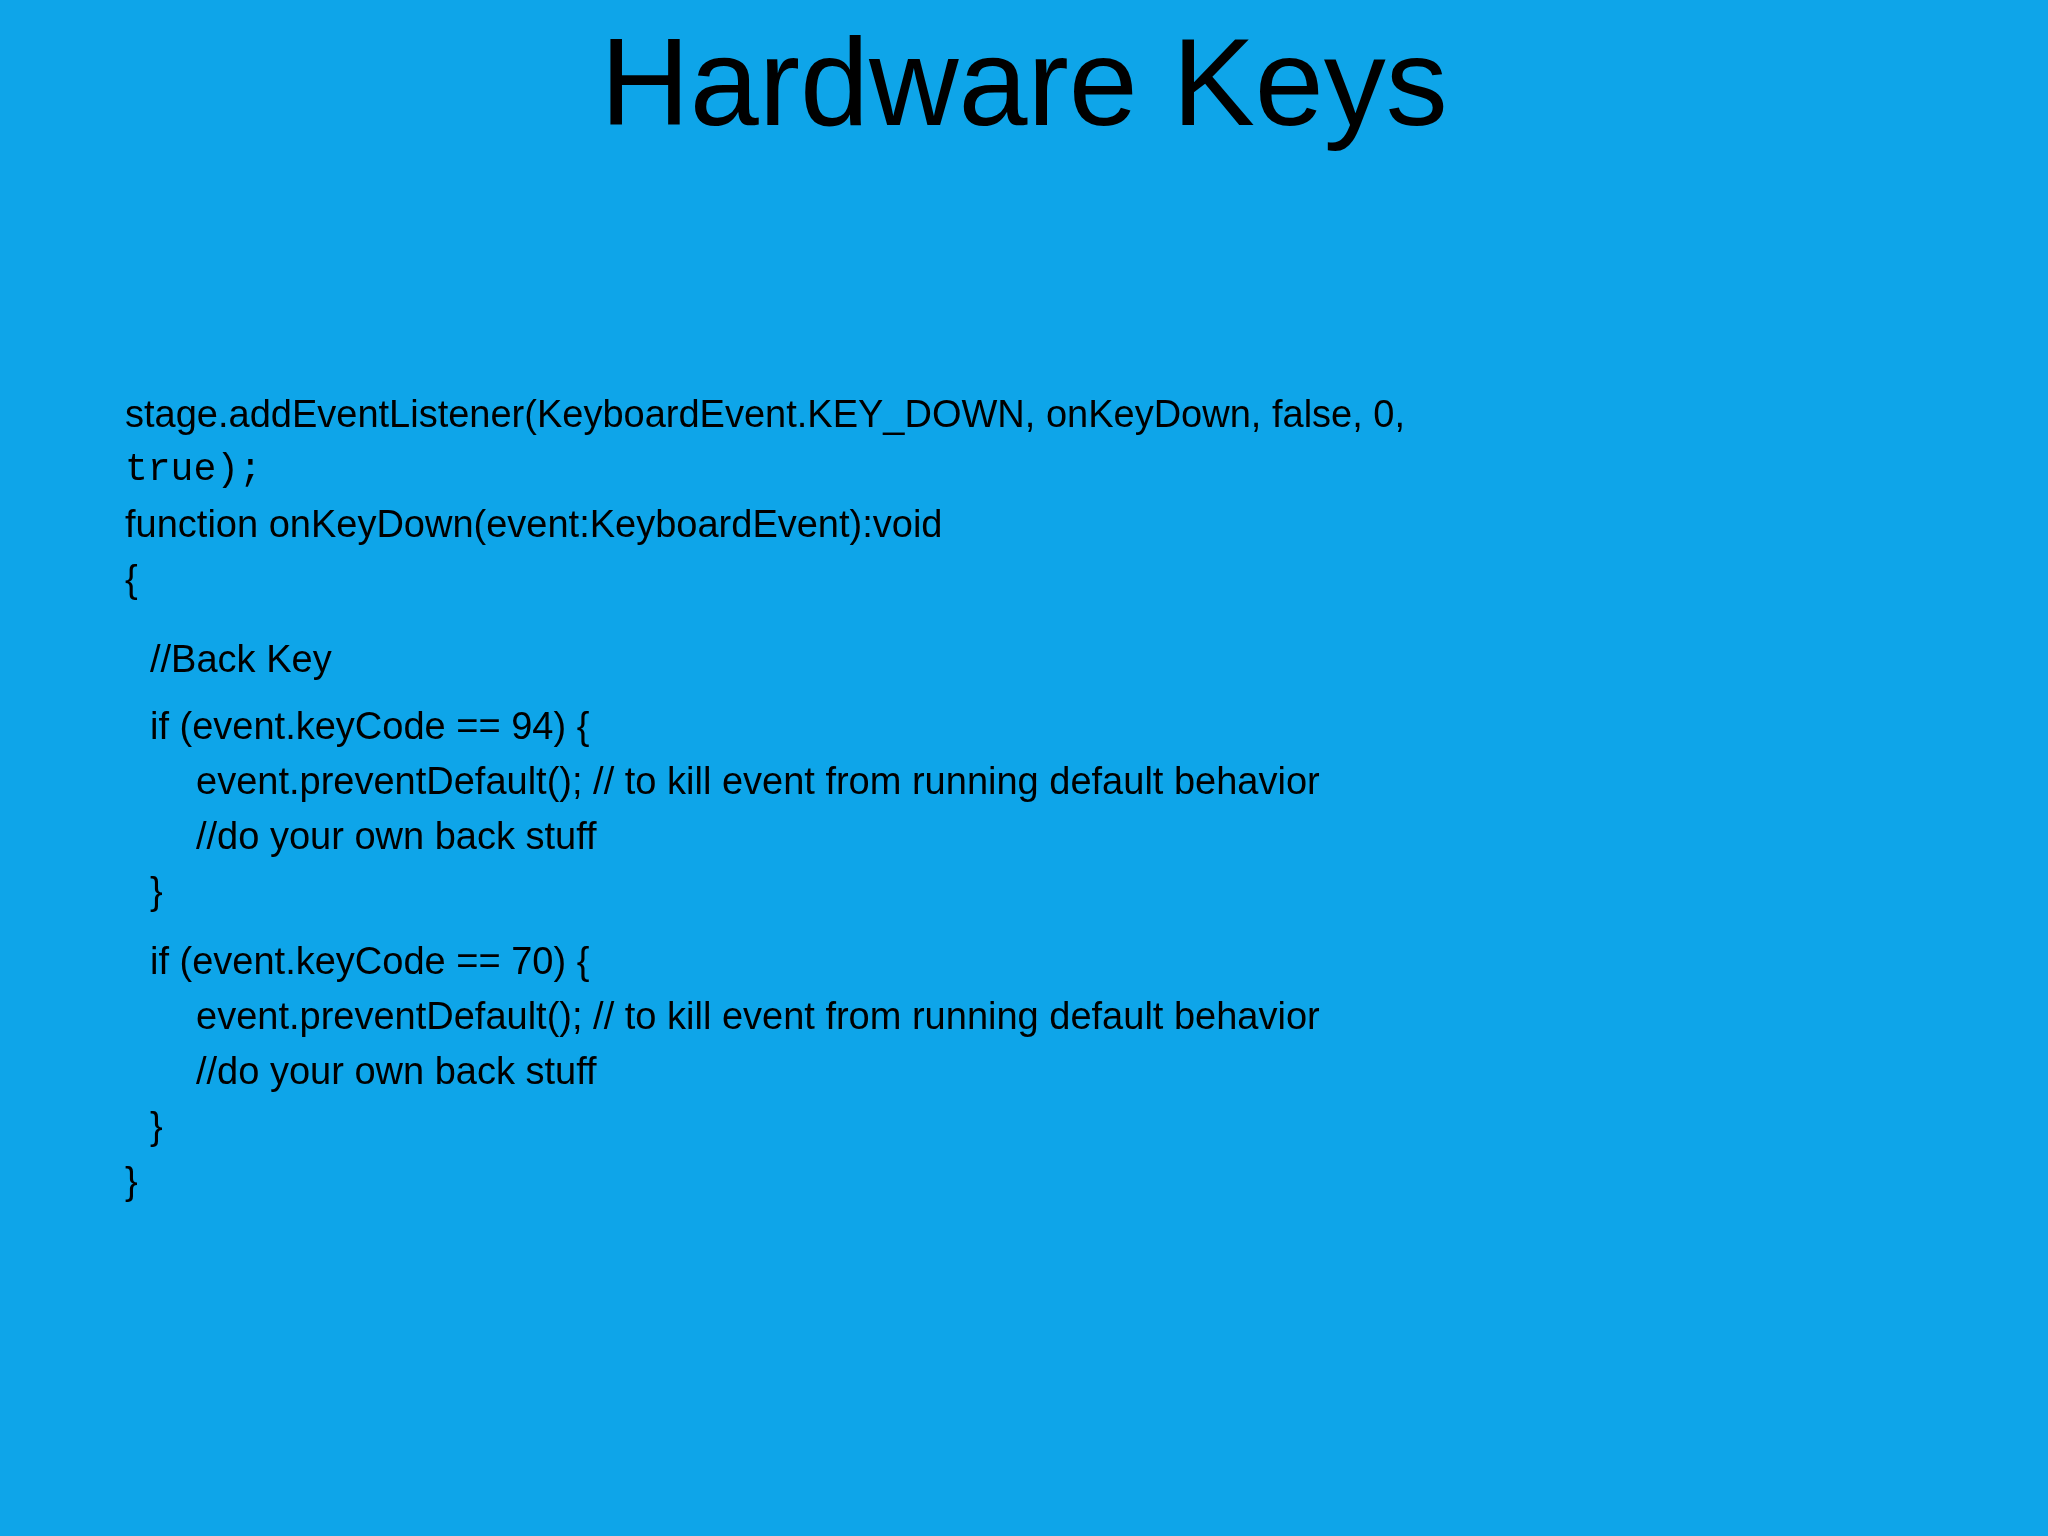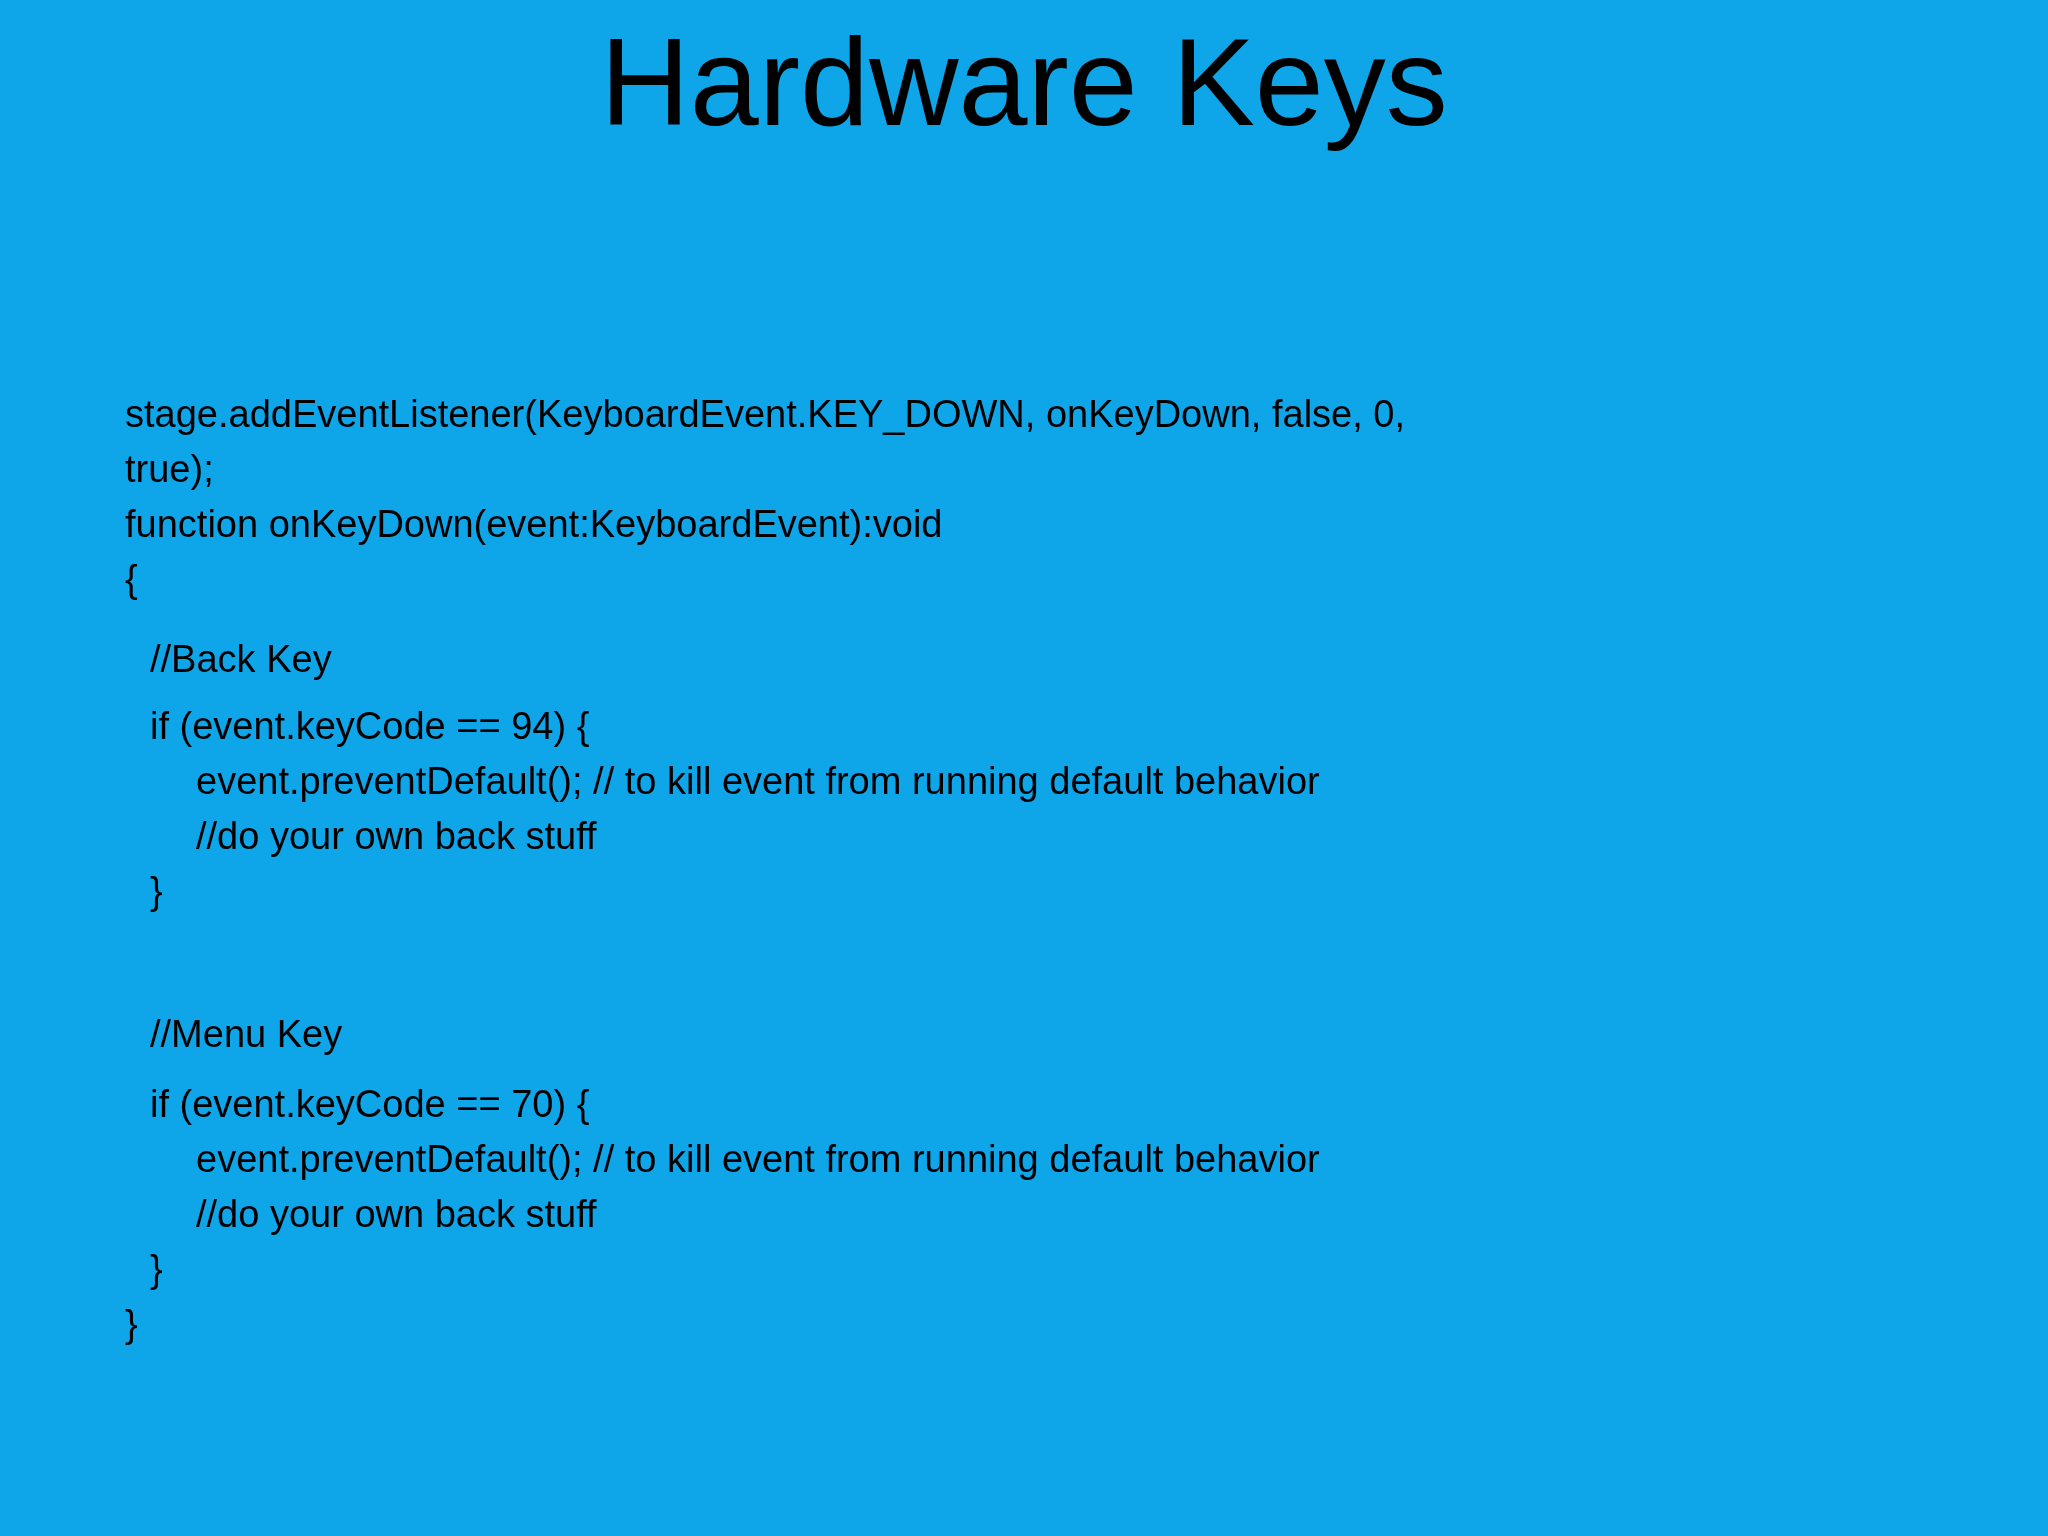--- a/index.html
+++ b/index.html
@@ -45,28 +45,27 @@
   .ind-2 { padding-left: 71px; }
 </style>
 </head>
 <body>
 
 <div class="slide">
   <div class="slide-title">Hardware Keys</div>
 
   <div class="code-block">
       <div class="code-line ind-0" style="margin-top: 0px;">stage.addEventListener(KeyboardEvent.KEY_DOWN, onKeyDown, false, 0,</div>
-      <div class="code-line ind-0" style="margin-top: 0px;">true);</div>
+      <div class="code-line ind-0" style="margin-top: 0px; font-family: Liberation Mono, monospace;">true);</div>
       <div class="code-line ind-0" style="">function onKeyDown(event:KeyboardEvent):void</div>
       <div class="code-line ind-0" style="margin-top: 0px;">{</div>
       <div class="code-line ind-1" style="margin-top: 25px;">//Back Key</div>
       <div class="code-line ind-1" style="margin-top: 12px;">if (event.keyCode == 94) {</div>
       <div class="code-line ind-2" style="margin-top: 0px;">event.preventDefault(); // to kill event from running default behavior</div>
       <div class="code-line ind-2" style="margin-top: 0px;">//do your own back stuff</div>
       <div class="code-line ind-1" style="margin-top: 0px;">}</div>
-      <div class="code-line ind-1" style="margin-top: 88px;">//Menu Key</div>
       <div class="code-line ind-1" style="margin-top: 15px;">if (event.keyCode == 70) {</div>
       <div class="code-line ind-2" style="margin-top: 0px;">event.preventDefault(); // to kill event from running default behavior</div>
       <div class="code-line ind-2" style="margin-top: 0px;">//do your own back stuff</div>
       <div class="code-line ind-1" style="margin-top: 0px;">}</div>
       <div class="code-line ind-0" style="margin-top: 0px;">}</div>
     </div>
 </div>
 
 </body></html>

